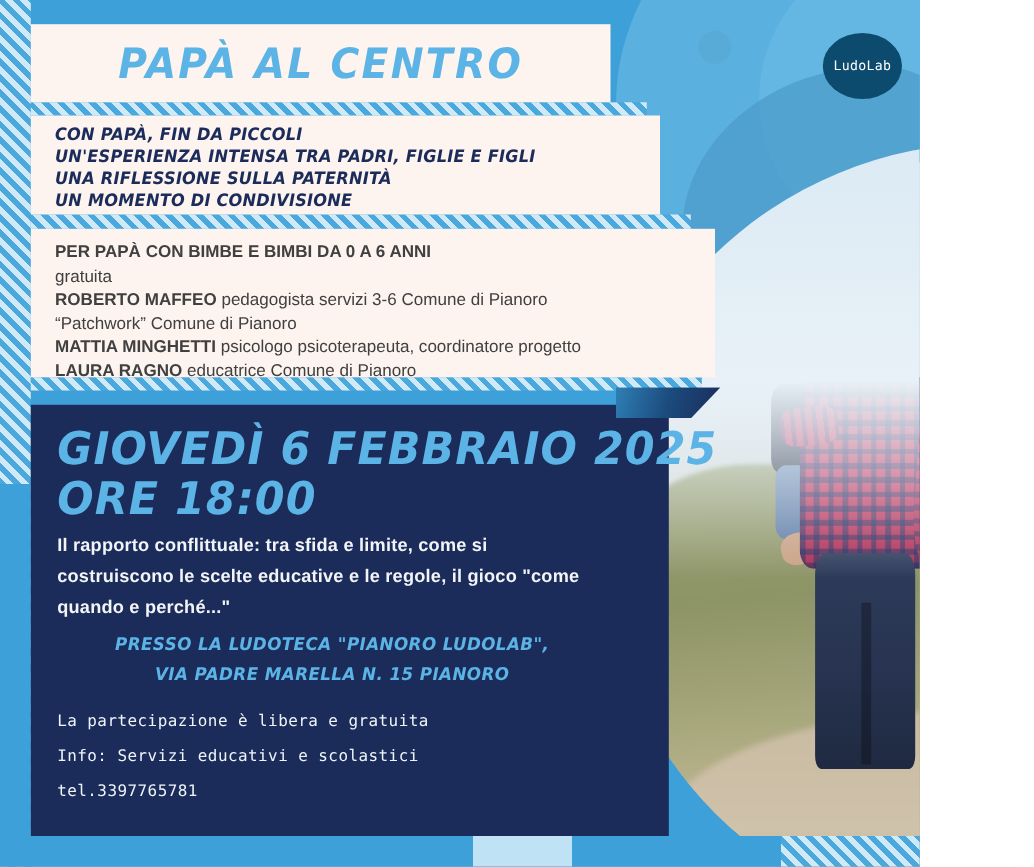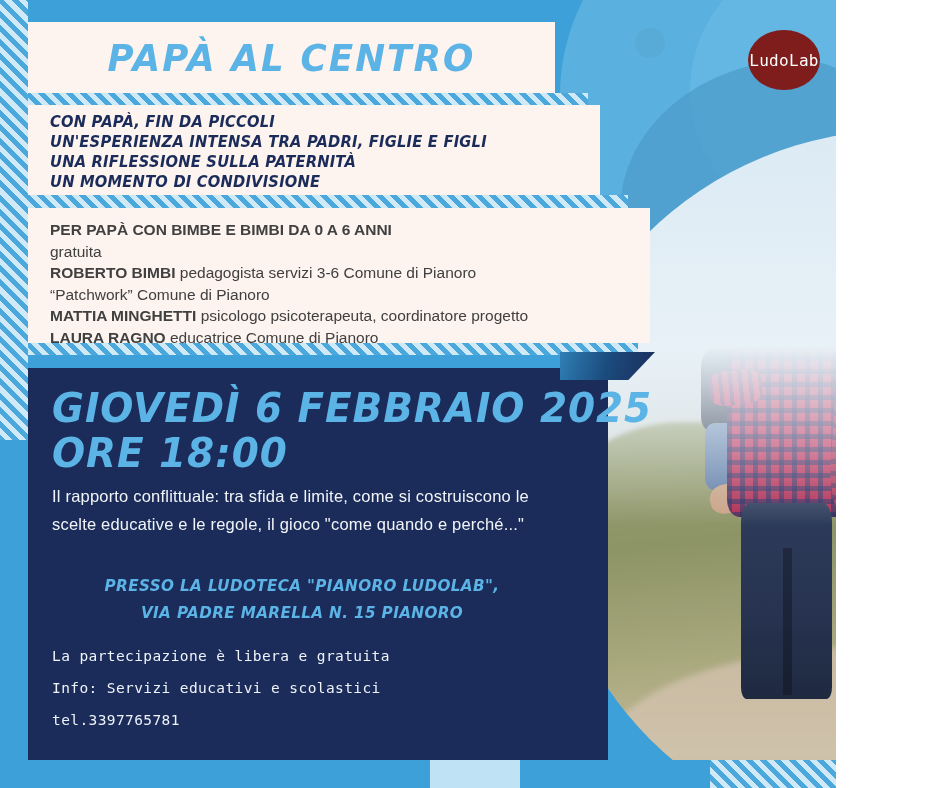--- a/index.html
+++ b/index.html
@@ -226,21 +226,21 @@
     font-weight:bold;font-style:italic;
     font-size:41px;line-height:45px;letter-spacing:1px;
     color:#5bb4e5;text-transform:uppercase;
     transform:scaleX(.95);transform-origin:left center;
   }
   .date div{white-space:nowrap;}
 
   .desc{
     position:absolute;left:52px;top:482px;width:500px;
     font-family:"Liberation Sans",sans-serif;
-    font-weight:normal;font-size:16.5px;line-height:28px;
+    font-weight:bold;font-size:16.5px;line-height:28px;
     color:#f2f5f8;letter-spacing:.2px;
   }
 
   .venue{
     position:absolute;left:52px;top:572px;width:500px;
     text-align:center;
     font-family:"DejaVu Sans",sans-serif;
     font-weight:bold;font-style:italic;
     font-size:16px;line-height:27px;letter-spacing:.4px;
     color:#5bb4e5;text-transform:uppercase;
@@ -272,24 +272,24 @@
   }
   .band-cut{
     position:absolute;left:880px;top:760px;width:60px;height:28px;
     background:#b9a98f;
     clip-path:polygon(40% 0,100% 0,100% 100%,0 100%);
   }
 
   
   .ludolab{
     position:absolute;left:748px;top:30px;width:72px;height:60px;
-    background:#7f1d1d;border-radius:50%;
+    background:#0c4a6e;border-radius:50%;
     display:flex;align-items:center;justify-content:center;
     font-family:"DejaVu Sans Mono","Liberation Mono",monospace;
-    font-size:16px;color:#ffffff;letter-spacing:.3px;
+    font-size:12px;color:#ffffff;letter-spacing:.3px;
   }
   .crest{
     position:absolute;left:838px;top:18px;width:78px;height:78px;
   }
   .crest svg{display:block;}
 </style>
 </head>
 <body>
 
 <div class="poster">
@@ -342,21 +342,21 @@
     <div>CON PAPÀ, FIN DA PICCOLI</div>
     <div>UN'ESPERIENZA INTENSA TRA PADRI, FIGLIE E FIGLI</div>
     <div>UNA RIFLESSIONE SULLA PATERNITÀ</div>
     <div>UN MOMENTO DI CONDIVISIONE</div>
   </div>
 
   <div class="who-text">
     <div class="b">PER PAPÀ CON BIMBE E BIMBI DA 0 A 6 ANNI</div>
     <div>gratuita</div>
     <div>
-      <span class="b">ROBERTO BIMBI</span>
+      <span class="b">ROBERTO MAFFEO</span>
       <span>pedagogista servizi 3-6 Comune di Pianoro</span>
     </div>
     <div>
       <span>“Patchwork” Comune di Pianoro</span>
     </div>
     <div>
       <span class="b">MATTIA MINGHETTI</span>
       <span>psicologo psicoterapeuta, coordinatore progetto</span>
     </div>
     <div>

